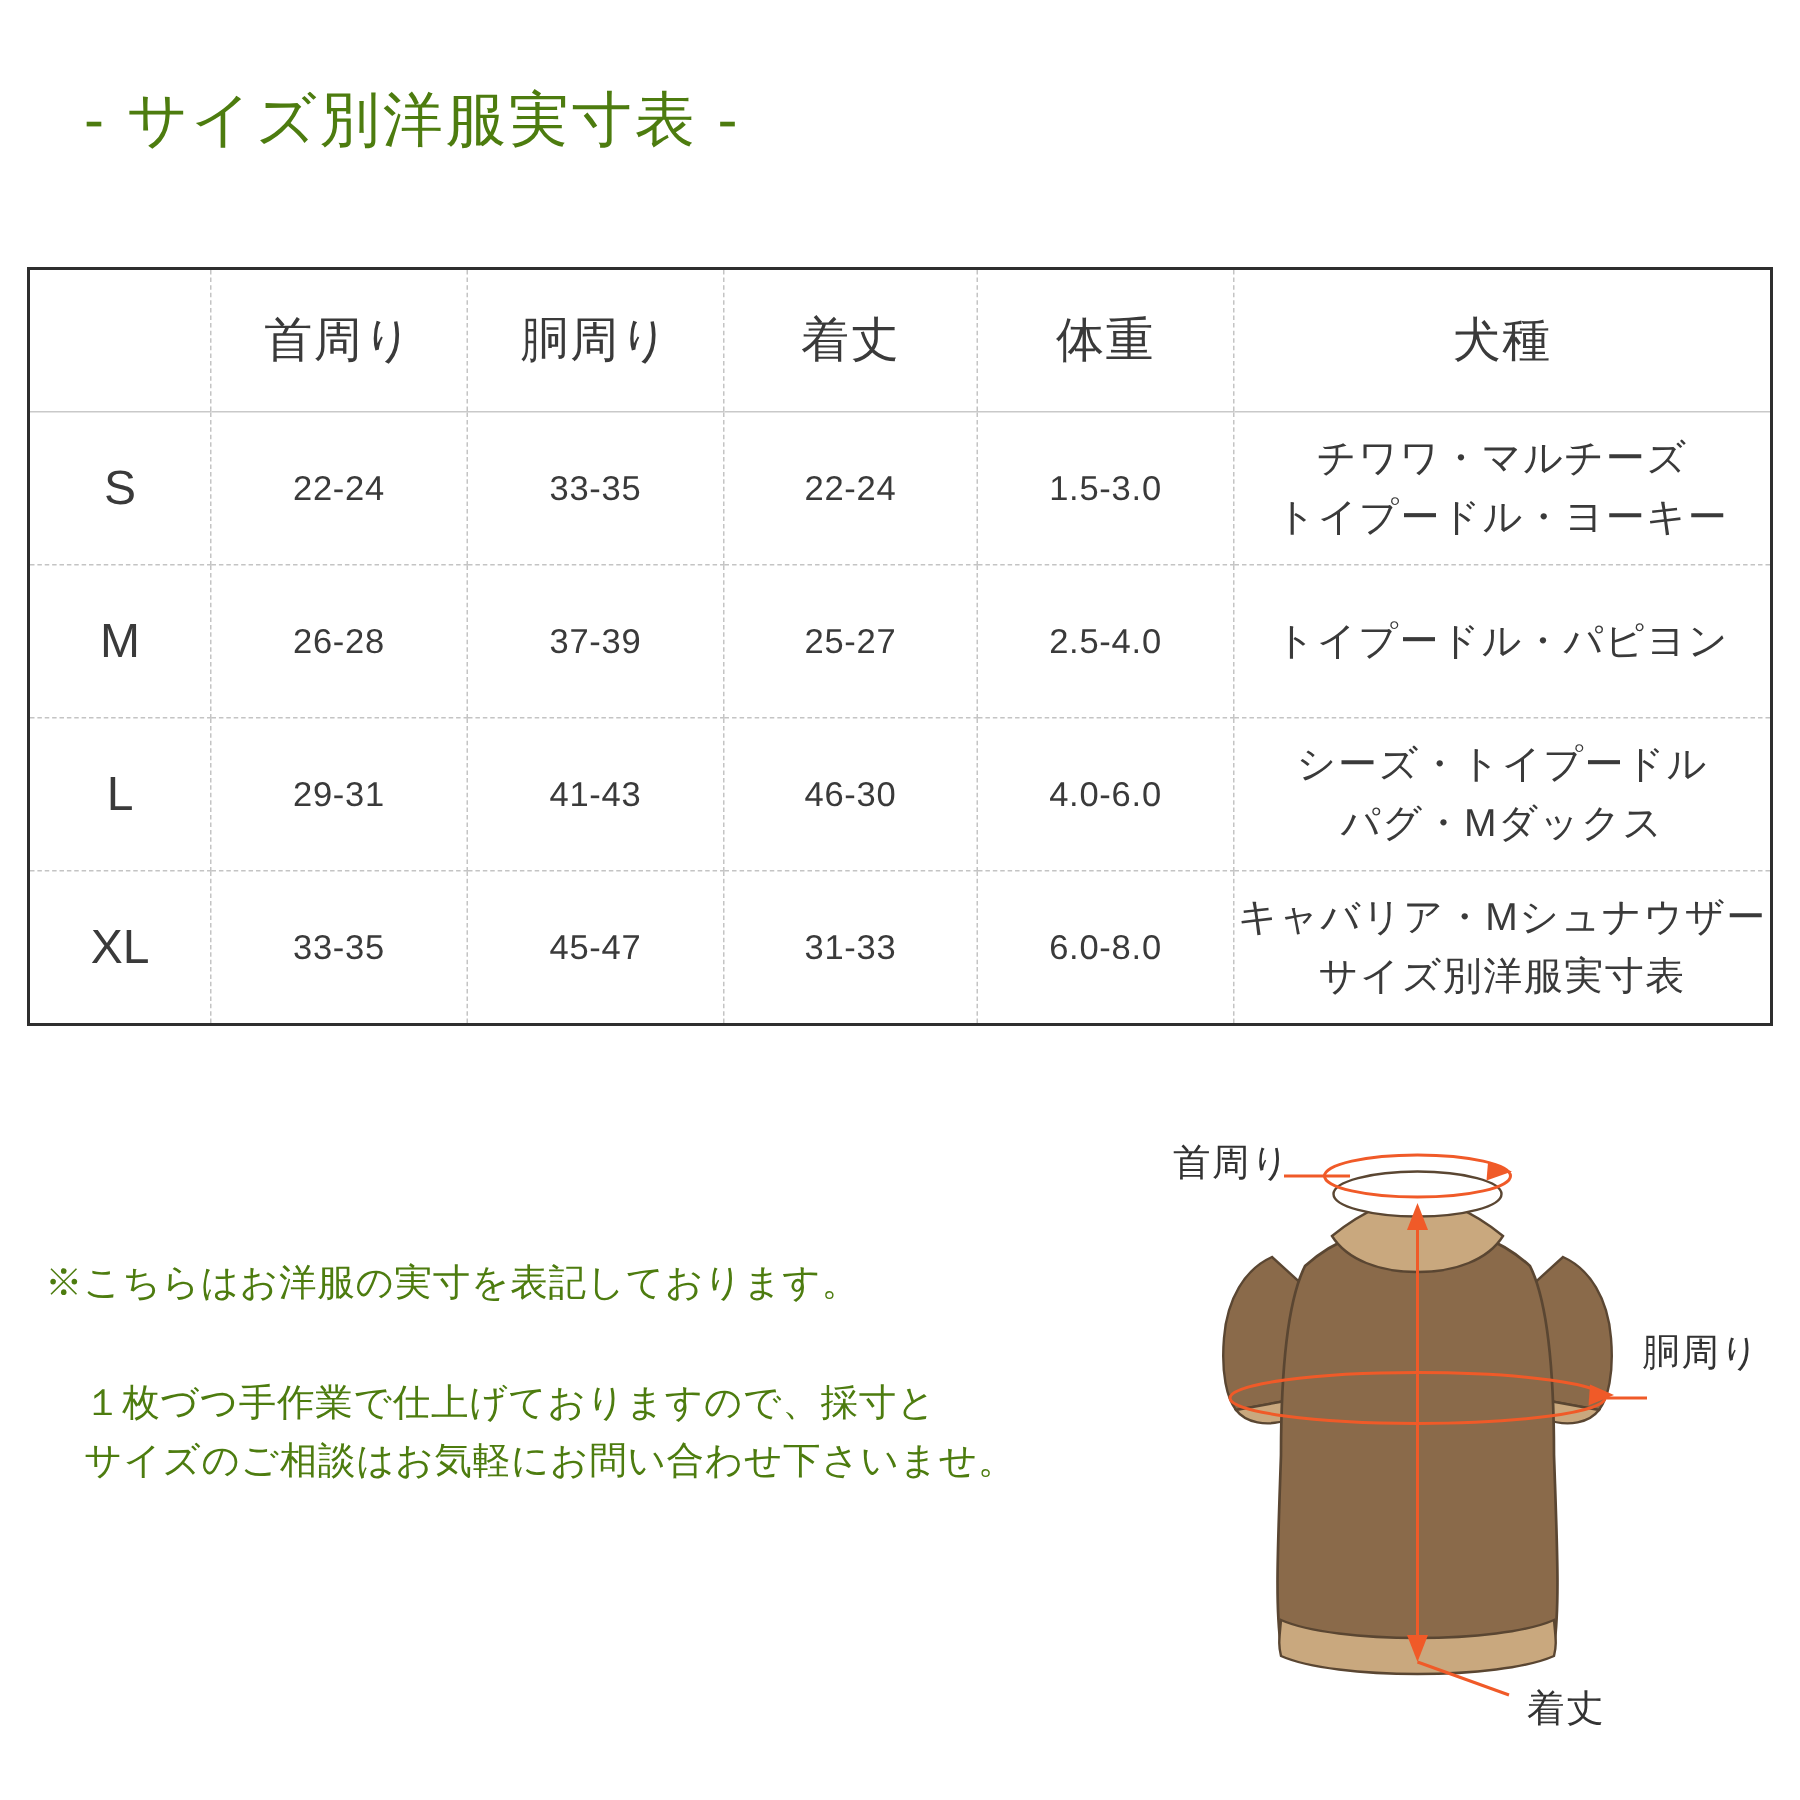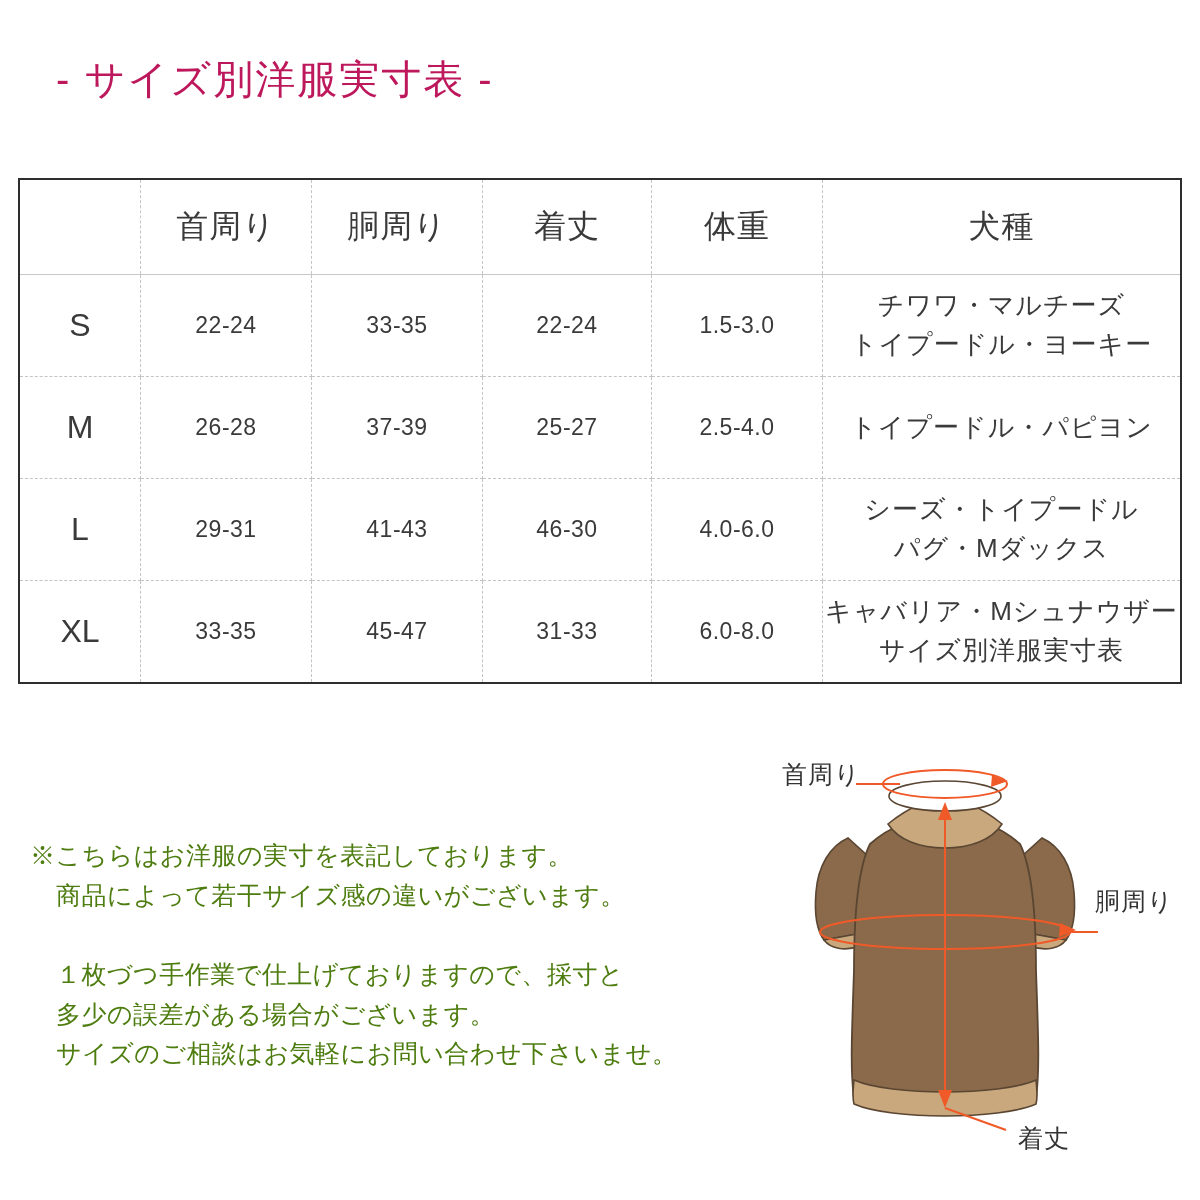--- a/index.html
+++ b/index.html
@@ -16,21 +16,21 @@
     overflow: hidden;
   }
 
   
   .page-title {
     position: absolute;
     left: 56px;
     top: 52px;
     font-size: 40px;
     letter-spacing: 2px;
-    color: #be185d;
+    color: #4d7c0f;
     font-weight: 400;
     white-space: nowrap;
     text-align: center;
   }
 
   
   .size-table-wrap {
     position: absolute;
     left: 18px;
     top: 178px;
@@ -183,24 +183,22 @@
           <div>キャバリア・Mシュナウザー</div>
           <div>サイズ別洋服実寸表</div>
         </td>
       </tr>
     </tbody>
   </table>
 </div>
 
 <div class="notes">
   <p>※こちらはお洋服の実寸を表記しております。</p>
-  <p class="indent">商品によって若干サイズ感の違いがございます。</p>
   <div class="block-gap"></div>
   <p class="indent">１枚づつ手作業で仕上げておりますので、採寸と</p>
-  <p class="indent">多少の誤差がある場合がございます。</p>
   <p class="indent">サイズのご相談はお気軽にお問い合わせ下さいませ。</p>
 </div>
 
 <div class="illus">
   <svg width="430" height="450" viewBox="0 0 430 450">
 
     <g>
 
       <path d="M88,98 C70,106 58,126 56,152 C54,176 58,192 64,200 L108,192 C100,170 100,140 110,118 Z" fill="#8a6a4a" stroke="#5a4632" stroke-width="1.6"></path>
       <path d="M64,200 C70,208 84,212 100,206 L108,192 Z" fill="#c9a87e" stroke="#5a4632" stroke-width="1.6"></path>

